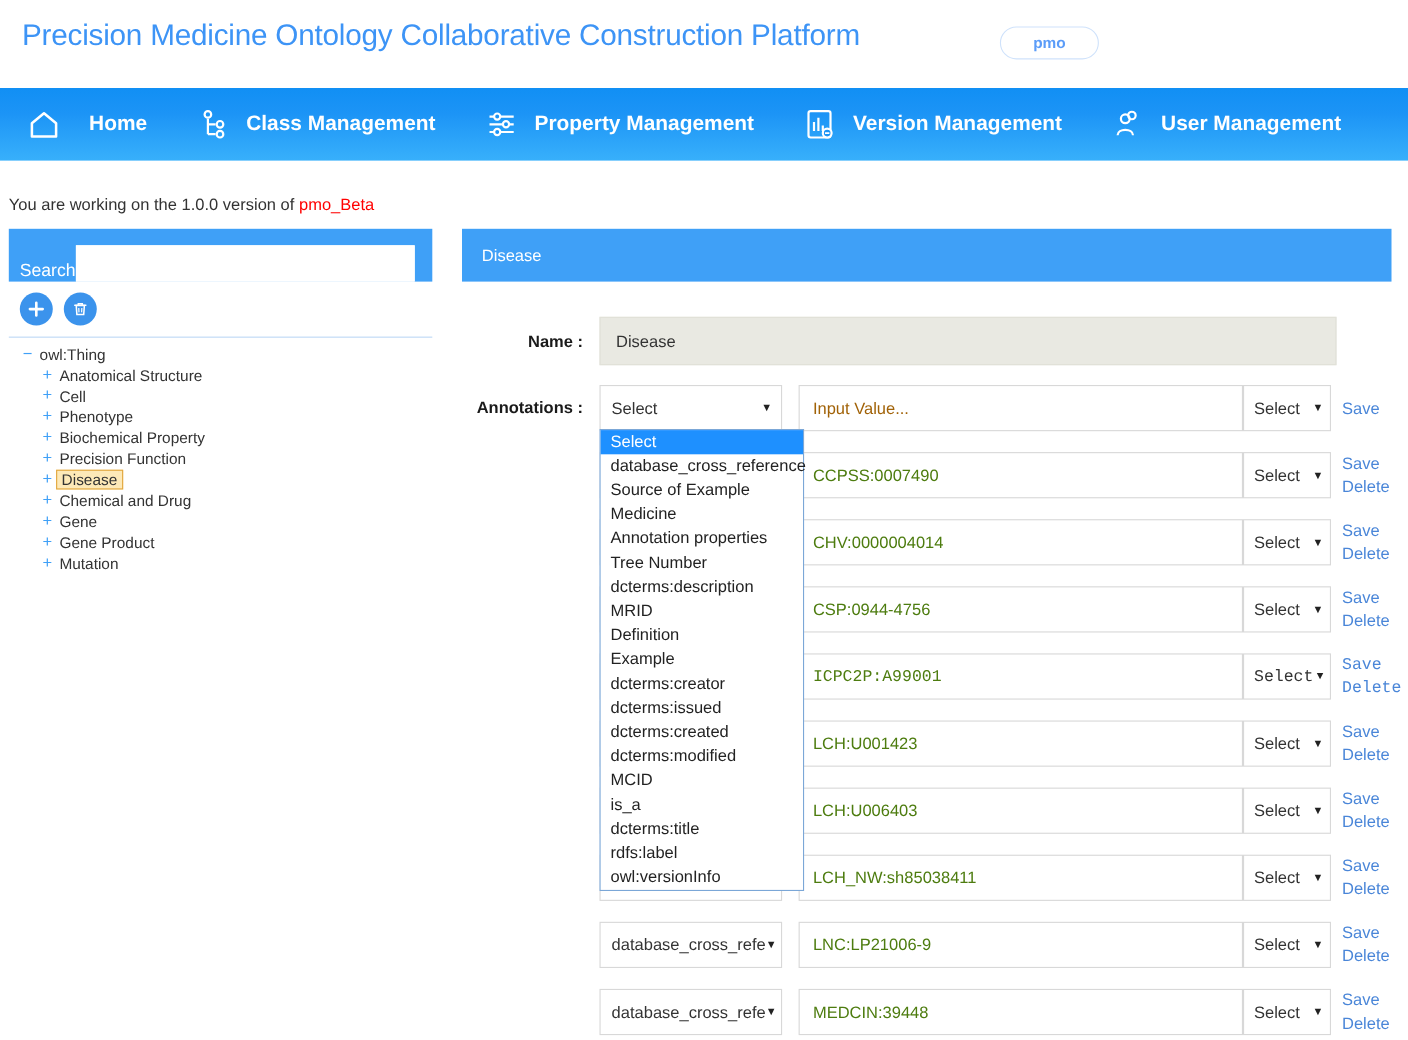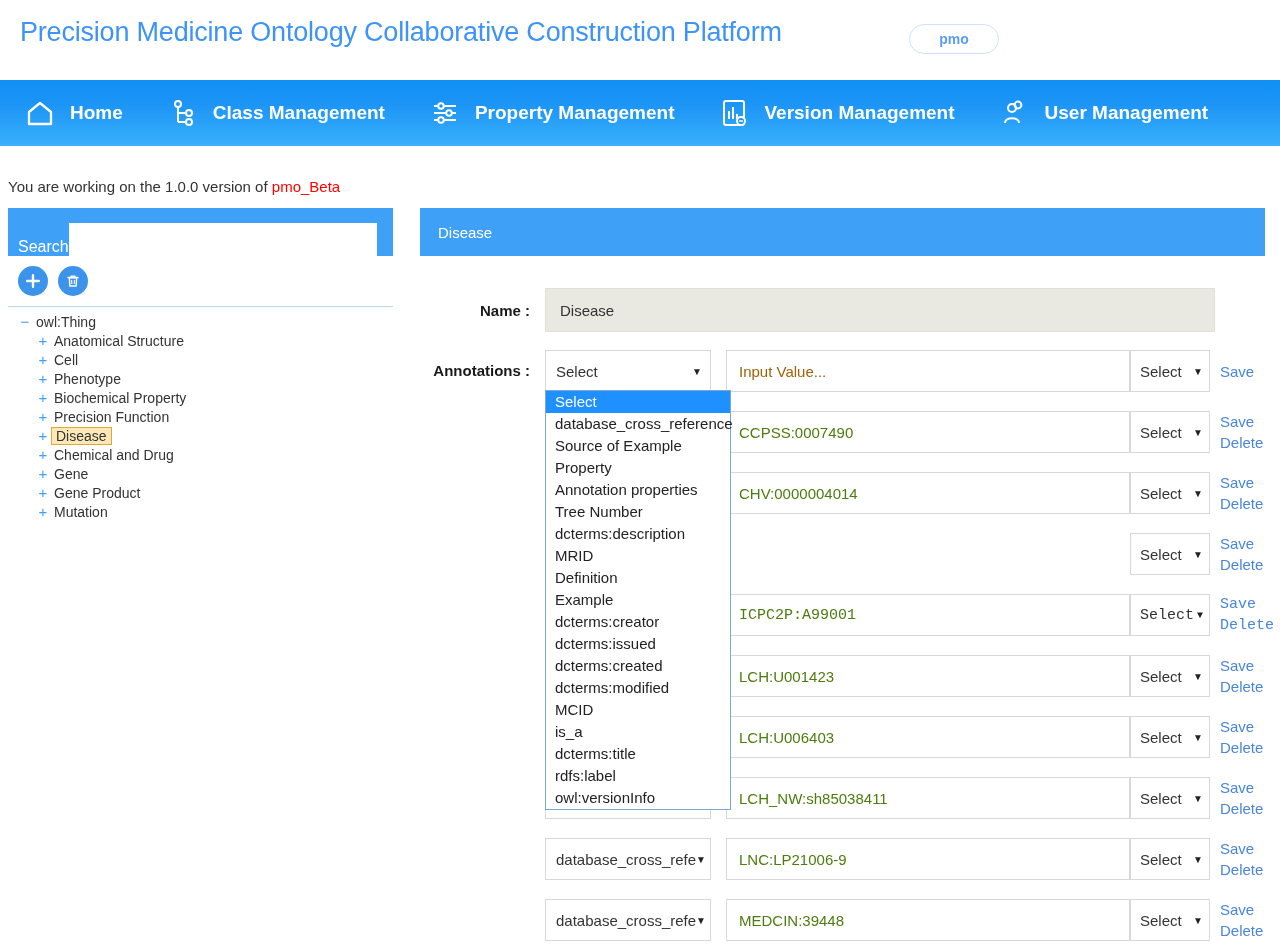--- a/index.html
+++ b/index.html
@@ -273,21 +273,21 @@
 </head>
 <body>
 
 <div class="app-header">
   <div class="app-title">Precision Medicine Ontology Collaborative Construction Platform</div>
   <div class="pmo-badge">pmo</div>
 </div>
 
 <div class="navbar">
 
-  <div class="nav-item" style="margin-left:8px;">
+  <div class="nav-item" style="margin-left:8px;gap:11px;">
     <span class="nav-icon">
       <svg width="32" height="32" viewBox="0 0 32 32">
         <path d="M5 15 L16 6 L27 15 L27 27 L5 27 Z" fill="none" stroke="#ffffff" stroke-width="2.3" stroke-linejoin="round"></path>
       </svg>
     </span>
     <span class="nav-label">Home</span>
   </div>
 
   <div class="nav-gap"></div>
 
@@ -472,20 +472,21 @@
       <div class="actions">
         <a class="act-link">Save</a>
         <a class="act-link">Delete</a>
       </div>
     </div>
     <div class="ann-row" style="top: 533px;">
       <div class="sel-type">
         <span>database_cross_refe</span>
         <span class="caret">▼</span>
       </div>
+      <div class="val-input">CSP:0944-4756</div>
       <div class="sel-lang">
         <span>Select</span>
         <span class="caret">▼</span>
       </div>
       <div class="actions">
         <a class="act-link">Save</a>
         <a class="act-link">Delete</a>
       </div>
     </div>
     <div class="ann-row" style="top: 594px; font-family: Liberation Mono, monospace;">
@@ -577,21 +578,21 @@
         <a class="act-link">Save</a>
         <a class="act-link">Delete</a>
       </div>
     </div>
   </div>
 
 <div class="dropdown-list" id="dropdown-host">
     <div class="dd-opt selected">Select</div>
     <div class="dd-opt">database_cross_reference</div>
     <div class="dd-opt">Source of Example</div>
-    <div class="dd-opt">Property</div>
+    <div class="dd-opt">Medicine</div>
     <div class="dd-opt">Annotation properties</div>
     <div class="dd-opt">Tree Number</div>
     <div class="dd-opt">dcterms:description</div>
     <div class="dd-opt">MRID</div>
     <div class="dd-opt">Definition</div>
     <div class="dd-opt">Example</div>
     <div class="dd-opt">dcterms:creator</div>
     <div class="dd-opt">dcterms:issued</div>
     <div class="dd-opt">dcterms:created</div>
     <div class="dd-opt">dcterms:modified</div>

